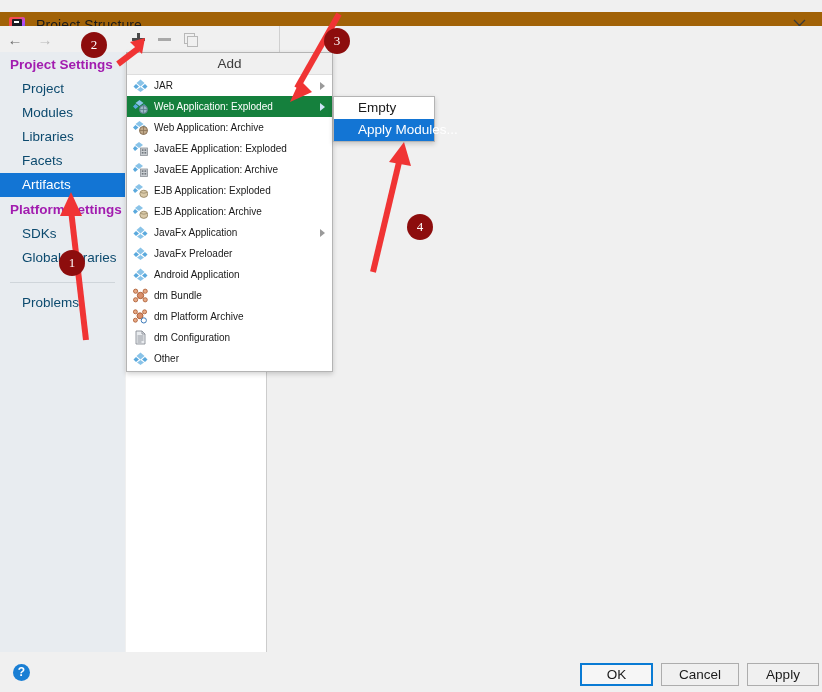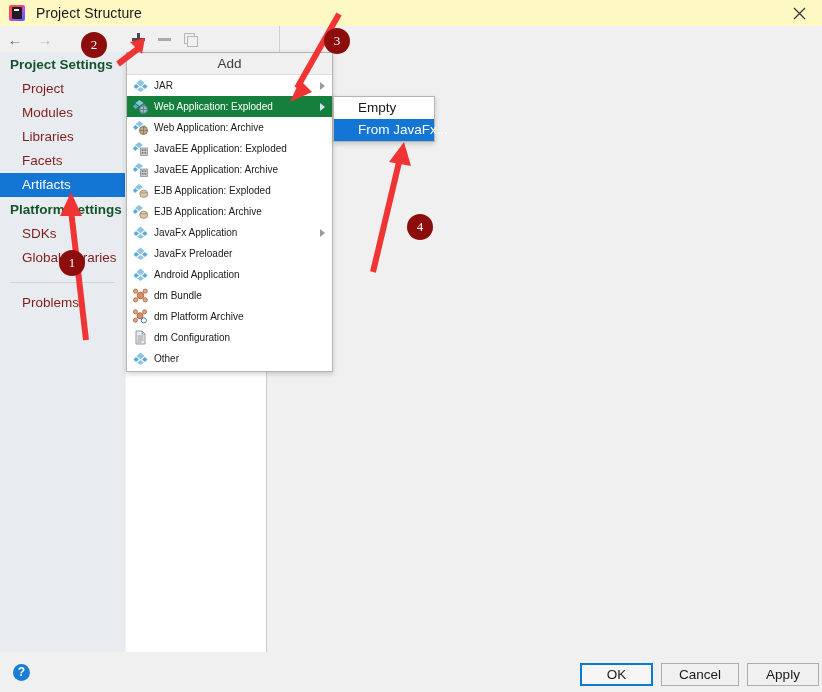--- a/index.html
+++ b/index.html
@@ -14,23 +14,23 @@
   }
   #root {
     position: relative;
     width: 822px;
     height: 692px;
     background: #f0f0f0;
   }
 
   
   .titlebar {
-    position: absolute; left: 0; top: 0;
+    position: absolute; left: 0; top: 12px;
     width: 822px; height: 26px;
-    background: #fef9c3;
+    background: #a16207;
     display: flex; align-items: center;
   }
   .title-logo {
     width: 16px; height: 16px;
     margin-left: 9px; margin-right: 11px;
     position: relative;
     border-radius: 2px;
     background: linear-gradient(135deg,#f64b50 0%,#f64b50 32%,#b74af7 62%,#2d6ef5 100%);
     overflow: hidden;
   }
@@ -114,26 +114,26 @@
 
   
   .sidebar {
     position: absolute; left: 0; top: 52px;
     width: 125px; height: 600px;
     background: #e8ecf0;
   }
   .sb-group {
     font-weight: bold;
     font-size: 13.5px;
-    color: #14532d;
+    color: #a21caf;
     padding: 5px 0 5px 10px;
   }
   .sb-item {
     font-size: 13.5px;
-    color: #7f1d1d;
+    color: #0c4a6e;
     padding: 4px 0 4px 22px;
     height: 24px;
     line-height: 16px;
   }
   .sb-item.selected {
     background: #1375d4;
     color: #ffffff;
   }
   .sb-sep {
     height: 1px; background: #cfd5da;
@@ -506,21 +506,21 @@
           <path d="M12 6 L14.5 8.5 L12 11 L9 8.5 Z" fill="#5aa9dd"></path>
           <path d="M7.5 9 L11 11.5 L7.5 14 L4 11.5 Z" fill="#89c3e8"></path>
         </svg>
       </span>
       <span class="mi-label">Other</span>
     </div>
   </div>
 
   <div class="submenu">
     <div class="smi">Empty</div>
-    <div class="smi selected">From JavaFx...</div>
+    <div class="smi selected">Apply Modules...</div>
   </div>
 
   <div class="bottombar">
     <div class="help-icon">?</div>
   </div>
   <div class="btn default" id="btn-ok">OK</div>
   <div class="btn" id="btn-cancel">Cancel</div>
   <div class="btn" id="btn-apply">Apply</div>
 
   <svg class="arrows-layer" viewBox="0 0 822 692">

